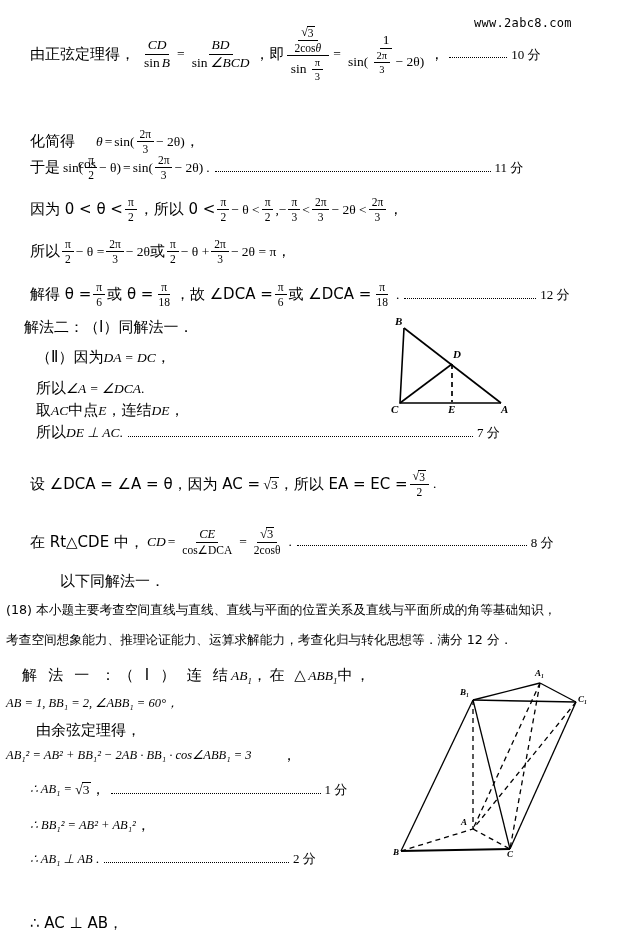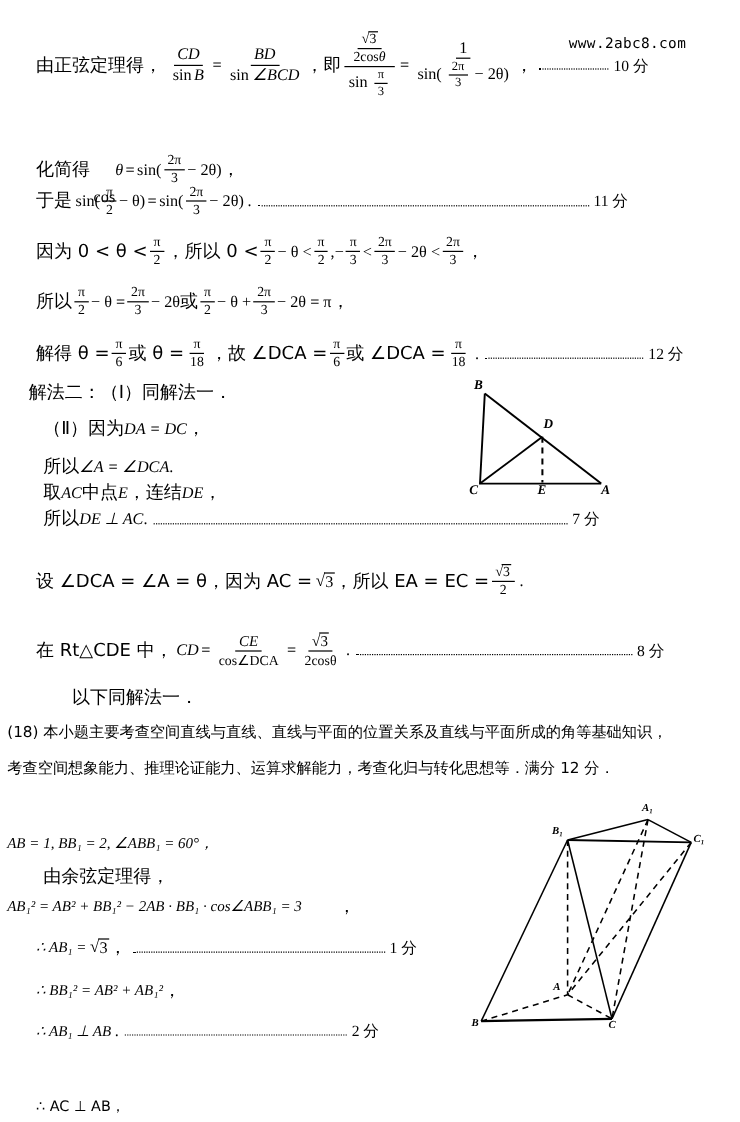--- a/index.html
+++ b/index.html
@@ -98,21 +98,21 @@
   .fig-label.small { font-size: 9px; }
 
   
   .pblock { position: absolute; font-size: 13px; }
 </style>
 </head>
 <body>
 
 <div class="page">
 
-  <div class="watermark" style="left:474px; top:29px;">www.2abc8.com</div>
+  <div class="watermark" style="left:474px; top:16px;">www.2abc8.com</div>
 
   <div class="line" style="left:30px; top:26px;">
     <span class="cn">由正弦定理得，</span>
     <span class="frac" style="margin-left:6px;">
       <span class="num mi">CD</span>
       <span class="den"><span class="mn">sin</span><span class="mi" style="padding-left:2px;">B</span></span>
     </span>
     <span class="op">=</span>
     <span class="frac">
       <span class="num mi">BD</span>
@@ -366,20 +366,27 @@
     <span class="fig-label" style="left:20px; top:0px;">B</span>
     <span class="fig-label" style="left:78px; top:33px;">D</span>
     <span class="fig-label" style="left:16px; top:88px;">C</span>
     <span class="fig-label" style="left:73px; top:88px;">E</span>
     <span class="fig-label" style="left:126px; top:88px;">A</span>
   </div>
 
   <div class="pblock cn" style="left:6px; top:602px; font-size:12.7px;">(18) 本小题主要考查空间直线与直线、直线与平面的位置关系及直线与平面所成的角等基础知识，</div>
   <div class="pblock cn" style="left:6px; top:632px; font-size:12.7px;">考查空间想象能力、推理论证能力、运算求解能力，考查化归与转化思想等．满分 12 分．</div>
 
+  <div class="line" style="left:22px; top:668px;">
+    <span class="cn" style="letter-spacing:3.2px;">解 法 一 ：（ Ⅰ ） 连 结 </span>
+    <span class="mi"><span>AB</span><sub>1</sub></span>
+    <span class="cn" style="letter-spacing:2.5px;">，在 △</span>
+    <span class="mi"><span>ABB</span><sub>1</sub></span>
+    <span class="cn" style="letter-spacing:2.5px;"> 中，</span>
+  </div>
 
   <div class="line" style="left:6px; top:697px;">
     <span class="mi" style="font-size:12.5px;">AB = 1, BB₁ = 2, ∠ABB₁ = 60°，</span>
   </div>
 
   <div class="line cn" style="left:36px; top:723px;">由余弦定理得，</div>
 
   <div class="line" style="left:6px; top:748px;gap:30px;">
     <span class="mi" style="font-size:12.5px;">AB₁² = AB² + BB₁² − 2AB · BB₁ · cos∠ABB₁ = 3</span>
     <span class="cn">，</span>
@@ -402,21 +409,21 @@
   </div>
 
   <div class="line" style="left:30px; top:852px;">
     <span class="mi" style="font-size:12.5px;">∴ AB₁ ⊥ AB</span>
     <span class="mn" style="padding-left:3px;">.</span>
     <span class="leader" style="width:185px;"></span>
     <span class="score">2 分</span>
   </div>
 
 
-  <div class="line cn" style="left:30px; top:916px; font-size:12px;">∴ AC ⊥ AB，</div>
+  <div class="line cn" style="left:30px; top:916px; font-size:15px;">∴ AC ⊥ AB，</div>
 
   <div class="figure" style="left:392px; top:662px; width:200px; height:205px;">
     <svg width="200" height="205" viewBox="0 0 200 205">
 
       <line x1="81" y1="38" x2="148" y2="21" stroke="#000" stroke-width="1.3"></line>
       <line x1="148" y1="21" x2="184" y2="40" stroke="#000" stroke-width="1.3"></line>
       <line x1="81" y1="38" x2="184" y2="40" stroke="#000" stroke-width="1.5"></line>
 
       <line x1="9" y1="189" x2="118" y2="187" stroke="#000" stroke-width="1.9"></line>
       <line x1="9" y1="189" x2="81" y2="167" stroke="#000" stroke-width="1.3" stroke-dasharray="5,4"></line>

